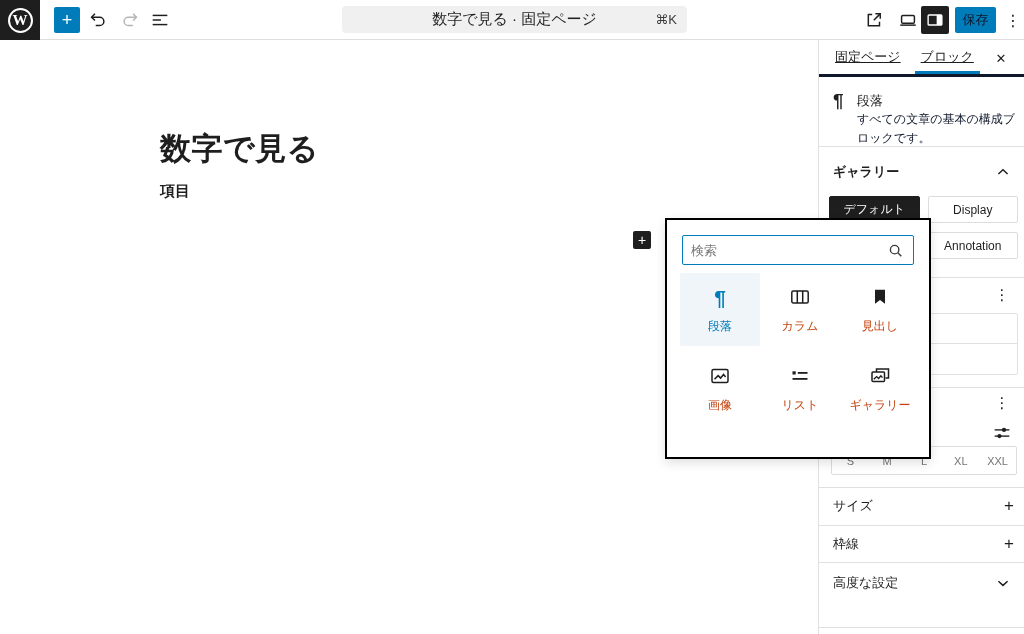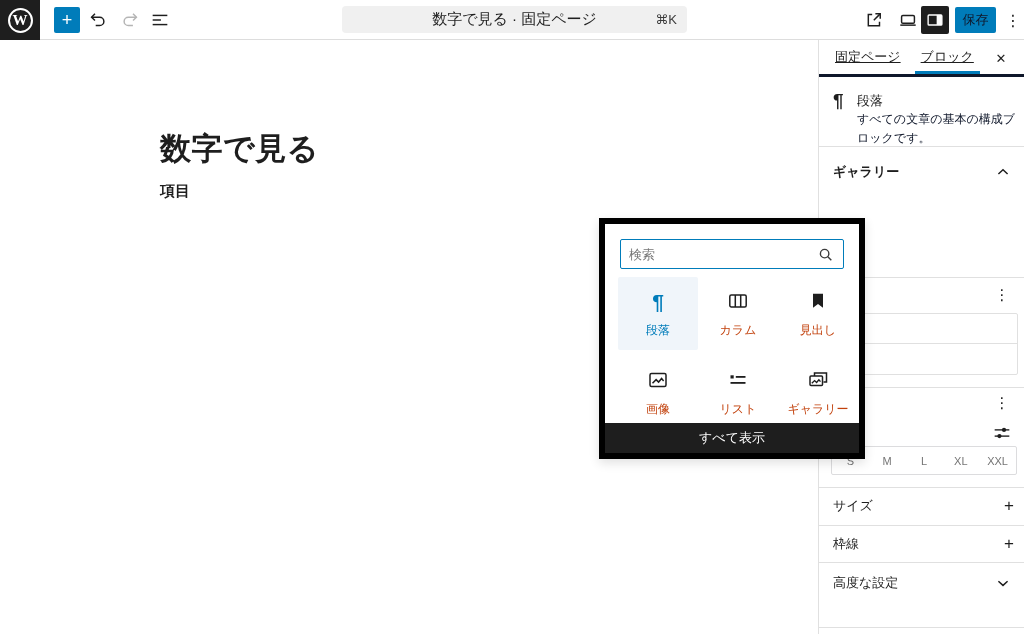--- a/index.html
+++ b/index.html
@@ -22,21 +22,21 @@
   .tb-kebab { position:absolute; left:1002px; top:0; width:22px; height:40px; display:flex; align-items:center; justify-content:center; font-size:16px; letter-spacing:0; }
 
   
   .canvas { position:absolute; left:0; top:40px; width:818px; height:594px; background:#fff; }
   .post-title { position:absolute; left:160px; top:88px; width:498px; font-size:31px; font-weight:600; letter-spacing:.5px; }
   .post-heading { position:absolute; left:160px; top:142px; width:498px; font-size:15px; font-weight:600; }
   .block-placeholder { position:absolute; left:160px; top:187px; width:440px; font-size:15px; color:#8f8f8f; }
   .inline-inserter { position:absolute; left:633px; top:151px; width:18px; height:18px; background:#1e1e1e; border-radius:2px; color:#fff; display:flex; align-items:center; justify-content:center; font-size:14px; line-height:1; z-index:20; }
 
   
-  .popup { position:absolute; left:599px; top:178px; width:266px; height:241px; background:#fff; border:6px solid #000000; box-shadow:0 4px 10px rgba(0,0,0,.12); z-index:60;padding-left:6px; }
+  .popup { position:absolute; left:665px; top:178px; width:266px; height:241px; background:#fff; border:2px solid #000000; box-shadow:0 4px 10px rgba(0,0,0,.12); z-index:60;padding-left:6px; }
   .search-wrap { position:absolute; left:15px; right:15px; top:15px; height:30px; border:1.5px solid #007cba; border-radius:2px; background:#fff; }
   .search-input { position:absolute; left:0; top:0; width:100%; height:100%; border:none; outline:none; padding:0 30px 0 8px; font-size:13px; font-family:inherit; color:#1e1e1e; background:transparent; }
   .search-input::placeholder { color:#757575; opacity:1; }
   .search-ico { position:absolute; right:6px; top:4px; }
   .block-grid { position:absolute; left:13px; top:53px; width:240px; display:grid; grid-template-columns:80px 80px 80px; grid-auto-rows:73px; row-gap:6px; }
   .block-item { display:flex; flex-direction:column; align-items:center; justify-content:center; border-radius:2px; cursor:pointer; }
   .block-item .bi-icon { height:26px; display:flex; align-items:center; justify-content:center; }
   .block-item .bi-label { margin-top:8px; font-size:12px; color:#c2410c; }
   .block-item.selected { background:#f0f5fa; }
   .block-item.selected .bi-label { color:#007cba; }
@@ -156,20 +156,26 @@
       <span class="card-desc">すべての文章の基本の構成ブロックです。</span>
     </div>
 
     <div class="sb-panel-head" style="top:107px">
       <span class="ph-label">ギャラリー</span>
       <svg class="ph-ctl" width="22" height="22" viewBox="0 0 24 24">
         <path d="M7 14.2 12 9.6l5 4.6" fill="none" stroke="#1e1e1e" stroke-width="1.6"></path>
       </svg>
     </div>
 
+    <div class="variations">
+      <button class="var-btn active">デフォルト</button>
+      <button class="var-btn">Display</button>
+      <button class="var-btn"></button>
+      <button class="var-btn">Annotation</button>
+    </div>
 
     <div class="sb-divider" style="top:237px"></div>
     <div class="sb-kebab" style="top:243px">
         <span>⋮</span>
       </div>
     <div class="color-rows">
       <div class="color-row"></div>
       <div class="color-row"></div>
     </div>
 
@@ -270,18 +276,15 @@
           <svg width="24" height="24" viewBox="0 0 24 24">
             <path d="M8.5 8V5h12v9h-3" fill="none" stroke="#1e1e1e" stroke-width="1.5"></path>
             <rect x="4" y="8" width="12.5" height="9.5" rx="1" fill="#fff" stroke="#1e1e1e" stroke-width="1.5"></rect>
             <path d="m5.8 15.3 2.8-2.7 2 1.9 2.3-2.7 1.6 1.8" fill="none" stroke="#1e1e1e" stroke-width="1.4"></path>
           </svg>
         </span>
         <span class="bi-label">ギャラリー</span>
       </div>
     </div>
 
-    <div class="viewall">
-        <span>すべて表示</span>
-      </div>
   </div>
 
 </div>
 
 </body></html>

